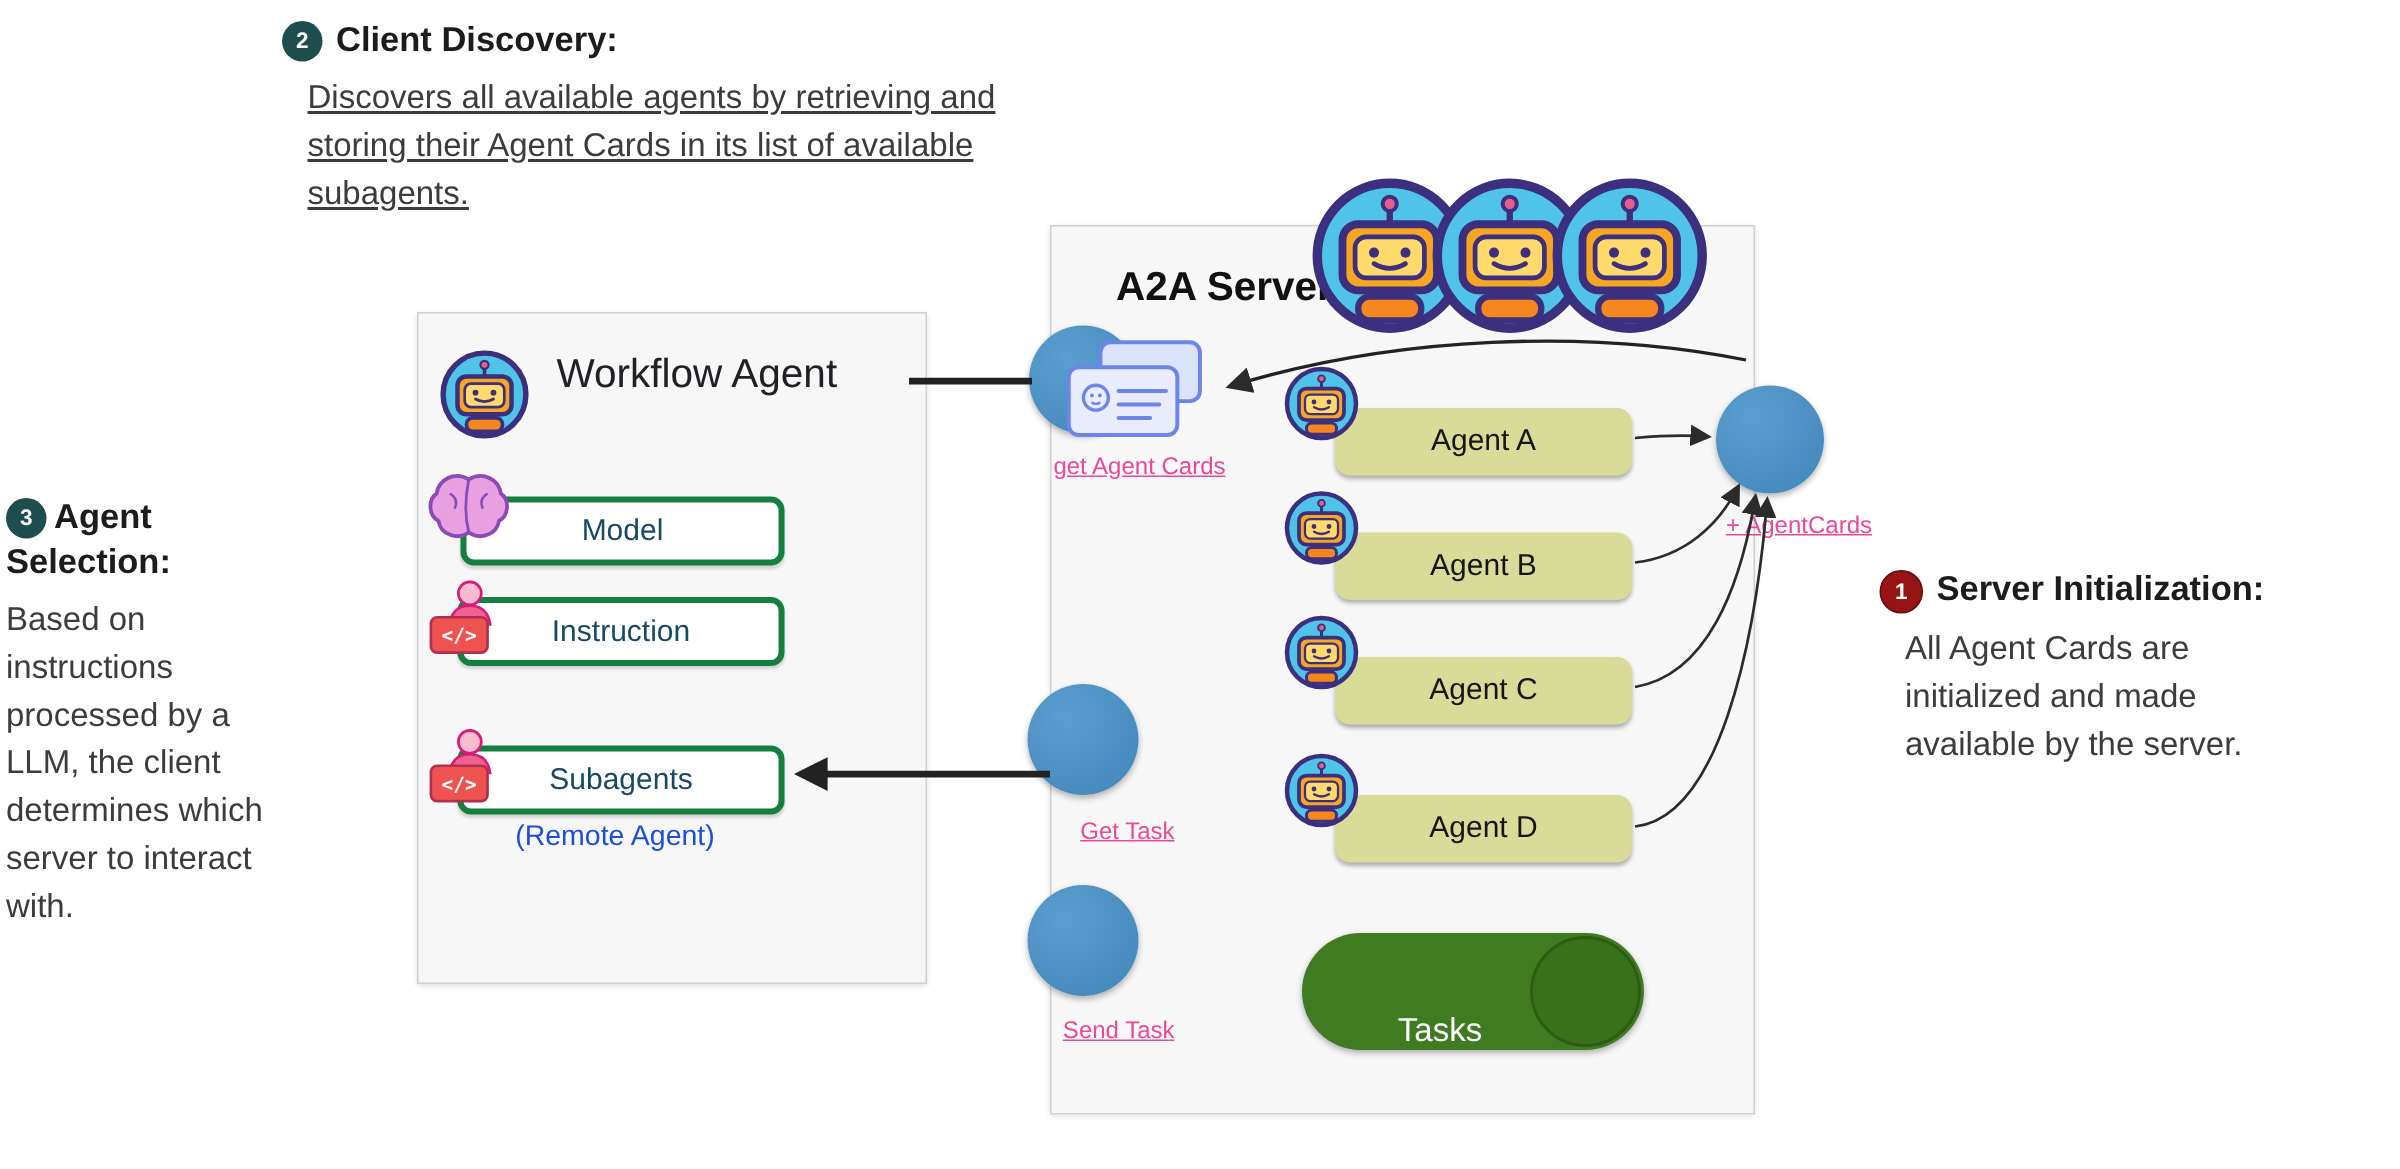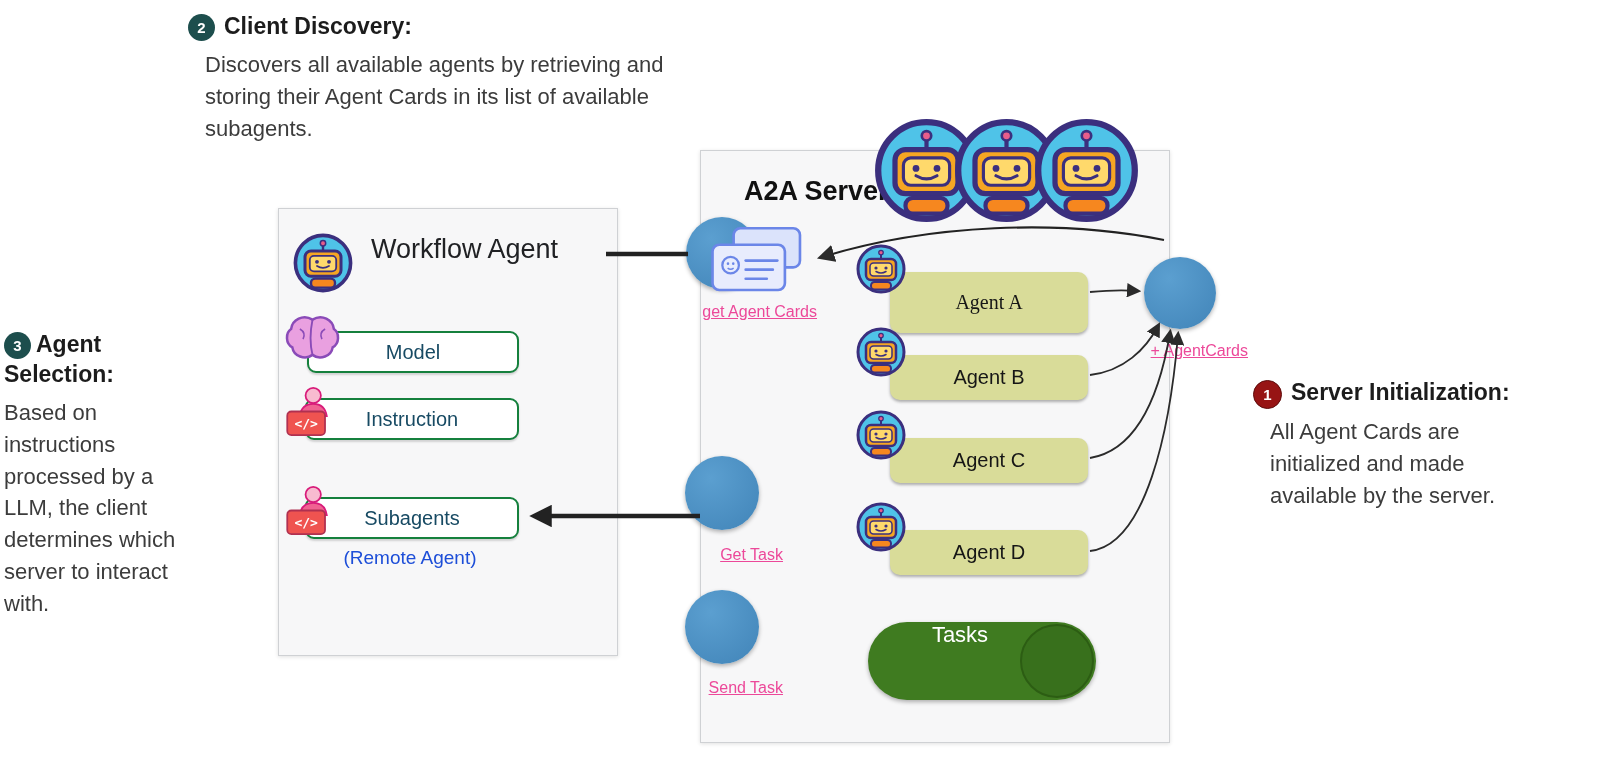--- a/index.html
+++ b/index.html
@@ -16,40 +16,40 @@
   .badge.red{background:#971414;border:1px solid #5e0c0c;}
   .ann-title{font-size:23px;font-weight:bold;color:#1c1c1c;line-height:1.3;}
   .ann-body{font-size:22px;color:#3c3c3c;line-height:1.45;margin-top:7px;}
 
   
   .panel{position:absolute;background:#f7f7f8;border:1px solid #cfd1d4;
          box-shadow:0 1px 4px rgba(0,0,0,.12);}
 
   .icon{position:absolute;}
 
-  .goldbox{position:absolute;background:#fff;border:2px solid #15803d;border-radius:9px;
+  .goldbox{position:absolute;background:#fff;border:4px solid #15803d;border-radius:9px;
            display:flex;align-items:center;justify-content:center;
            font-size:20px;color:#174a63;box-shadow:0 2px 2px rgba(0,0,0,.15);}
 
   .agentbox{position:absolute;background:#d9dc99;border-radius:10px;
             display:flex;align-items:center;justify-content:center;
             font-size:20px;color:#161616;box-shadow:0 2px 3px rgba(0,0,0,.3);}
 
   .bluecircle{position:absolute;border-radius:50%;
               background:radial-gradient(circle at 35% 30%, #5b9fd0, #4184b8);
               box-shadow:0 2px 4px rgba(0,0,0,.3);}
 
   .lbl{position:absolute;font-size:16px;color:#ec4899;text-align:right;text-decoration:underline;}
 
   .wf-title{position:absolute;font-size:27px;color:#202124;}
   .srv-title{position:absolute;font-size:27px;font-weight:bold;color:#111;margin-left:32px;}
   .remote-note{position:absolute;font-size:19px;color:#1d4ed8;text-align:center;}
 
   .tasks-pill{position:absolute;background:#3f7b20;border-radius:40px;
-              display:flex;align-items:flex-start;justify-content:center;
+              display:flex;align-items:flex-end;justify-content:center;
               color:#fff;font-size:22px;padding-right:44px;box-sizing:border-box;
               box-shadow:0 2px 4px rgba(0,0,0,.3);}
   .tasks-cap{position:absolute;right:0;top:0;width:74px;height:74px;border-radius:50%;
              background:#38701c;border:2px solid #2c5d13;box-sizing:border-box;}
 
   .overlay{position:absolute;left:0;top:0;z-index:30;pointer-events:none;}
   .z10{z-index:10;} .z12{z-index:12;}
 </style>
 </head>
 <body>
@@ -93,21 +93,21 @@
   </defs>
 </svg>
 
 <div class="canvas">
 
   <div class="ann" style="left:188px;top:12px;width:545px;">
     <div class="head">
       <span class="badge teal">2</span>
       <span class="ann-title">Client Discovery:</span>
     </div>
-    <div class="ann-body" style="margin-left:17px;width:505px;">Discovers all available agents by retrieving and storing their Agent Cards in its list of available subagents.</div>
+    <div class="ann-body" style="margin-left:17px;width:505px;text-decoration:underline;">Discovers all available agents by retrieving and storing their Agent Cards in its list of available subagents.</div>
   </div>
 
   <div class="ann" style="left:4px;top:330px;width:250px;">
     <div class="head" style="display:block;width:180px;">
       <span class="badge teal" style="vertical-align:top;margin-right:5px;">3</span><span class="ann-title">Agent Selection:</span>
     </div>
     <div class="ann-body" style="width:198px;">Based on instructions processed by a LLM, the client determines which server to interact with.</div>
   </div>
 
   <div class="ann" style="left:1253px;top:378px;width:330px;">
@@ -156,21 +156,21 @@
 
   <div class="bluecircle z10" style="left:686px;top:217px;width:72px;height:72px;"></div>
   <svg class="icon z12" style="left:708px;top:225px;width:98px;height:72px;">
       <use href="#sym-cards"></use>
     </svg>
   <div class="lbl z10" style="left:647px;top:303px;width:170px;">get Agent Cards</div>
 
   <svg class="icon z12" style="left:856px;top:244px;width:50px;height:50px;">
       <use href="#sym-robot"></use>
     </svg>
-  <div class="agentbox z10" style="left:890px;top:272px;width:198px;height:61px;font-family:Liberation Serif, serif;">Agent A</div>
+  <div class="agentbox z10" style="left:890px;top:272px;width:198px;height:45px;">Agent A</div>
 
   <svg class="icon z12" style="left:856px;top:327px;width:50px;height:50px;">
       <use href="#sym-robot"></use>
     </svg>
   <div class="agentbox z10" style="left:890px;top:355px;width:198px;height:45px;">Agent B</div>
 
   <svg class="icon z12" style="left:856px;top:410px;width:50px;height:50px;">
       <use href="#sym-robot"></use>
     </svg>
   <div class="agentbox z10" style="left:890px;top:438px;width:198px;height:45px;">Agent C</div>

